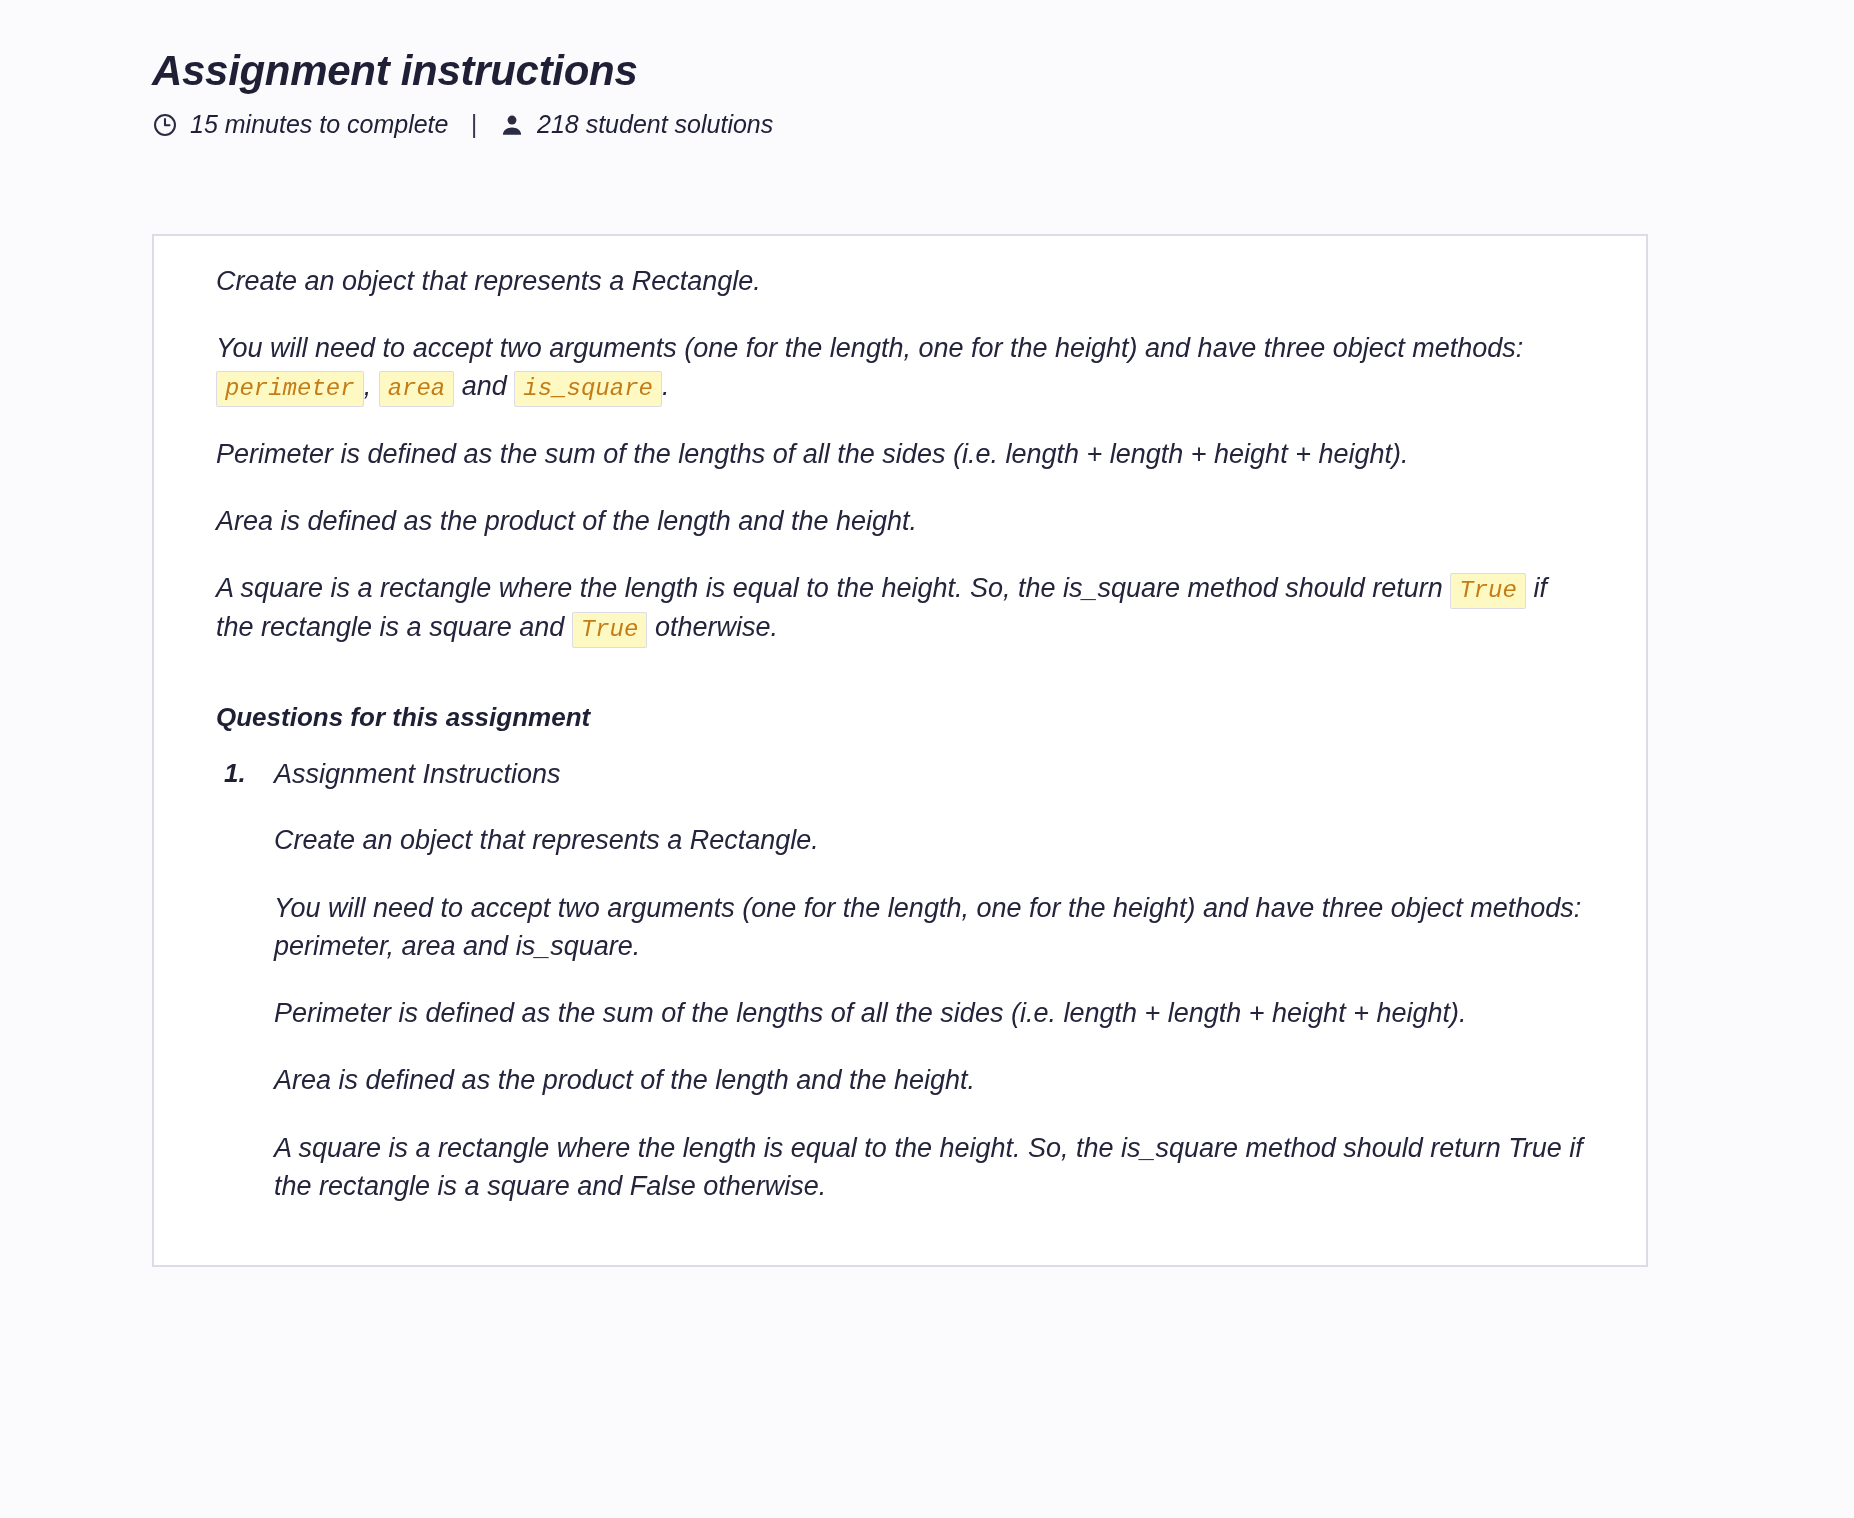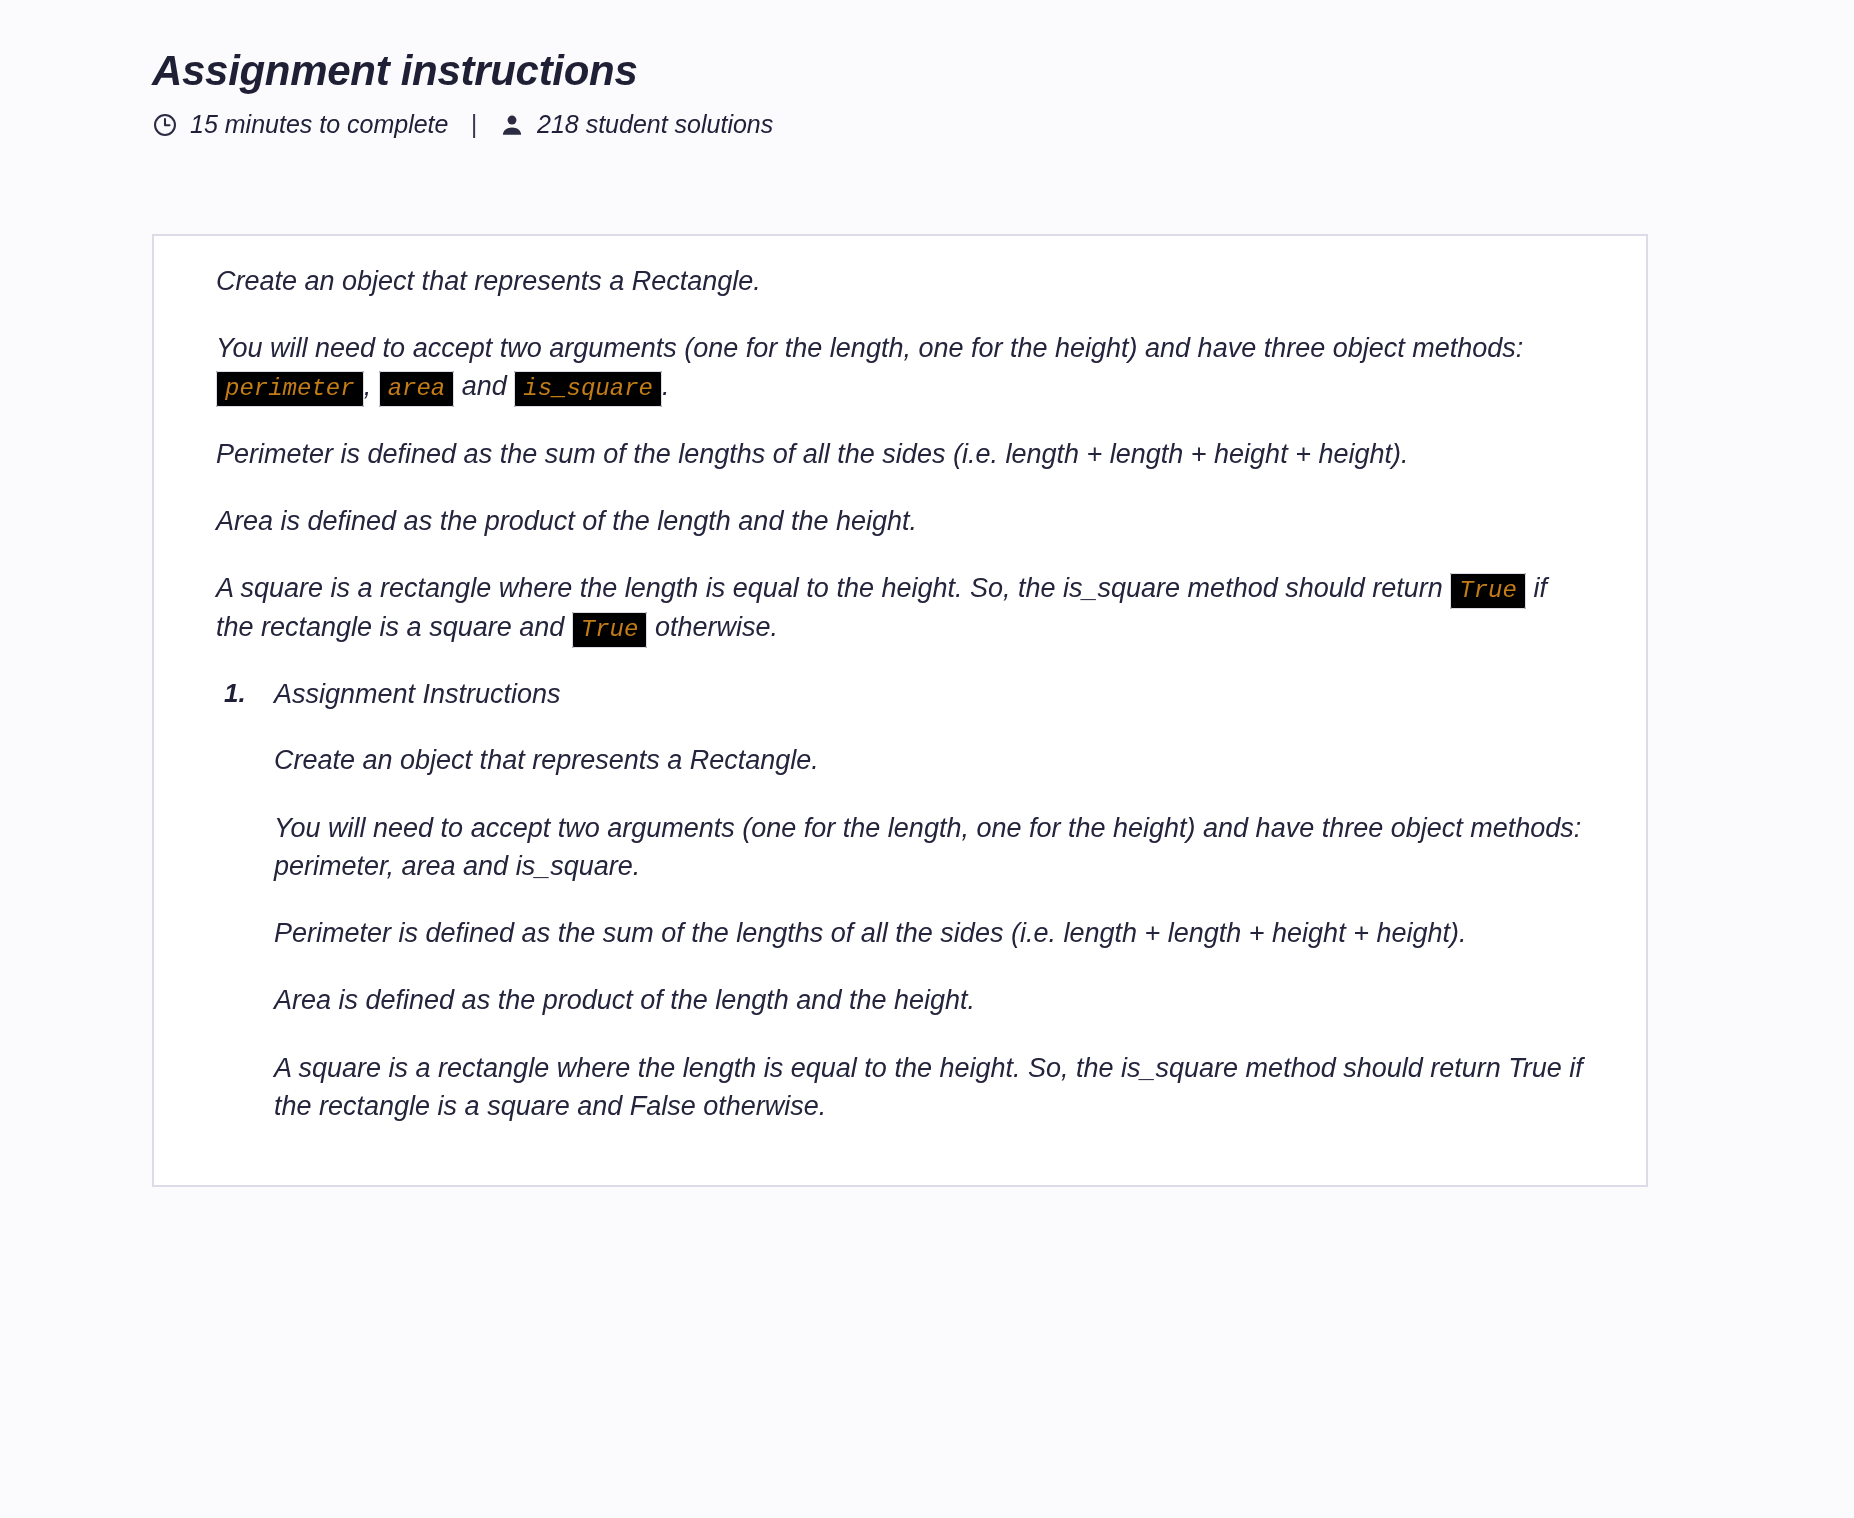--- a/index.html
+++ b/index.html
@@ -88,21 +88,21 @@
   }
   p.body-text:last-child { margin-bottom: 0; }
 
   code.inline-code {
     font-family: "Liberation Mono", "DejaVu Sans Mono", monospace;
     font-size: 24px;
     color: #c47c17;
     border: 1px solid #dcdce8;
     border-radius: 2px;
     padding: 3px 8px 4px 8px;
-    background: #000000;
+    background: #fef9c3;
     white-space: nowrap;
     line-height: 1;
   }
 
   .section-heading {
     font-size: 26px;
     font-weight: 700;
     color: #1f1f35;
     margin: 56px 0 22px 0;
   }
@@ -198,20 +198,21 @@
       <p class="body-text">Area is defined as the product of the length and the height.</p>
 
       <p class="body-text">
         <span>A square is a rectangle where the length is equal to the height. So, the is_square method should return</span>
         <code class="inline-code">True</code>
         <span>if the rectangle is a square and</span>
         <code class="inline-code">True</code>
         <span>otherwise.</span>
       </p>
 
+      <div class="section-heading">Questions for this assignment</div>
 
       <ol class="questions">
         <li>
           <div class="question-title">Assignment Instructions</div>
           <div class="question-body">
             <p>Create an object that represents a Rectangle.</p>
             <p>You will need to accept two arguments (one for the length, one for the height) and have three object methods: perimeter, area and is_square.</p>
             <p>Perimeter is defined as the sum of the lengths of all the sides (i.e. length + length + height + height).</p>
             <p>Area is defined as the product of the length and the height.</p>
             <p>A square is a rectangle where the length is equal to the height. So, the is_square method should return True if the rectangle is a square and False otherwise.</p>

